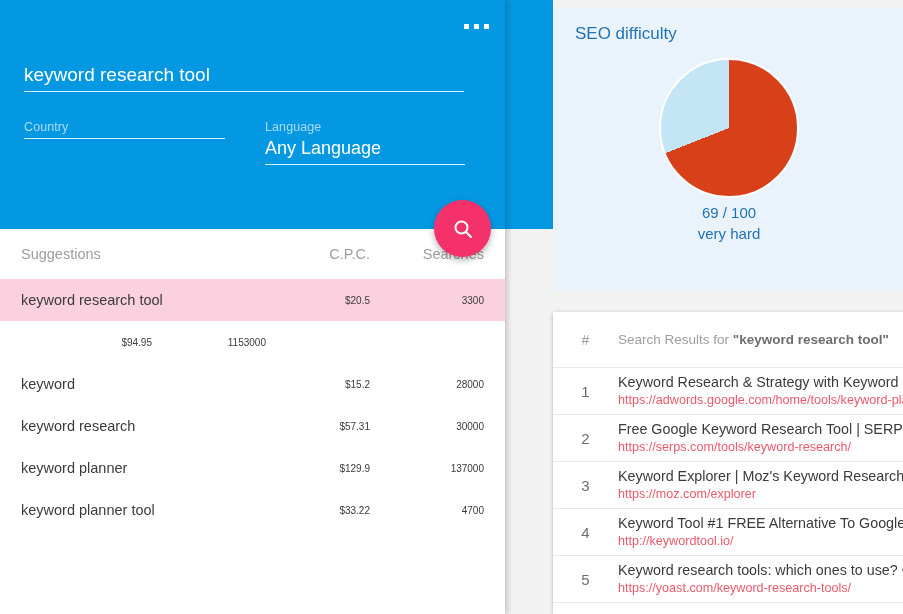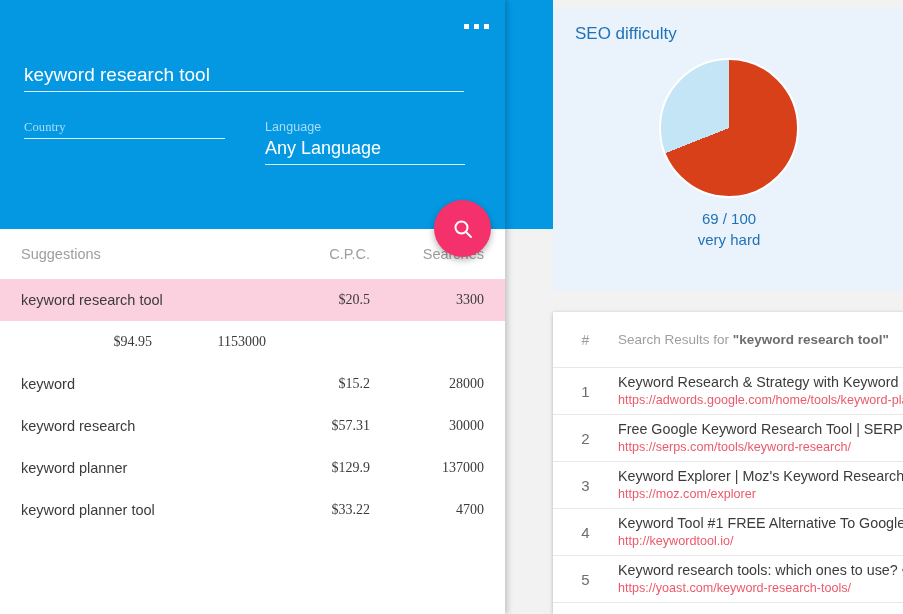--- a/index.html
+++ b/index.html
@@ -46,21 +46,21 @@
   }
   .field .fvalue {
     font-size: 18px; color: #ffffff; line-height: 26px;
     white-space: nowrap; overflow: hidden;
   }
   .field .funder {
     height: 1px; background: #d9eefb; margin-top: 3px;
   }
   .field-query { left: 24px; top: 62px; width: 440px; }
   .field-query .fvalue { font-size: 19px; }
-  .field-country { left: 24px; top: 119px; width: 201px; font-family: Liberation Serif, serif; }
+  .field-country { left: 24px; top: 119px; width: 201px; }
   .field-language { left: 265px; top: 119px; width: 200px; }
 
   .fab {
     position: absolute; right: 14px; bottom: -28px;
     width: 57px; height: 57px; border-radius: 50%;
     background: #f5316b;
     box-shadow: 0 3px 7px rgba(0,0,0,0.3);
     display: flex; align-items: center; justify-content: center;
     cursor: pointer;
     z-index: 5;
@@ -78,21 +78,21 @@
     display: flex; align-items: center;
     height: 42px; padding: 0 21px;
     color: #3b3b3b; font-size: 14.5px;
     cursor: pointer;
   }
   .sugg-row.highlight { background: #fbd0df; }
   .c-sugg  { flex: 1 1 auto; text-align: left; white-space: nowrap; overflow: hidden; }
   .c-cpc   { width: 135px; text-align: right; padding-right: 4px; }
   .c-sear  { width: 110px; text-align: right; }
   .sugg-row .c-cpc, .sugg-row .c-sear {
-    font-family: Liberation Serif, serif; font-size: 14px;
+    font-family: Liberation Sans, sans-serif; font-size: 10px;
   }
 
   
   .right-col {
     position: absolute; left: 553px; top: 0;
     width: 360px; height: 614px;
   }
   .seo-card {
     position: absolute; left: 0; top: 8px;
     width: 352px; height: 283px;
@@ -104,21 +104,21 @@
   }
   .pie-wrap {
     margin-top: 14px;
     display: flex; flex-direction: column; align-items: center;
   }
   .pie {
     width: 140px; height: 140px; border-radius: 50%;
     border: 2px solid #ffffff;
   }
   .pie-caption {
-    margin-top: 10px; text-align: center;
+    margin-top: 4px; text-align: center;
     color: #1f72b8; font-size: 15px; line-height: 21px;
   }
 
   .results-card {
     position: absolute; left: 0; top: 312px;
     width: 352px; min-height: 302px;
     background: #ffffff;
     box-shadow: 0 1px 4px rgba(0,0,0,0.26);
     overflow: hidden;
   }

